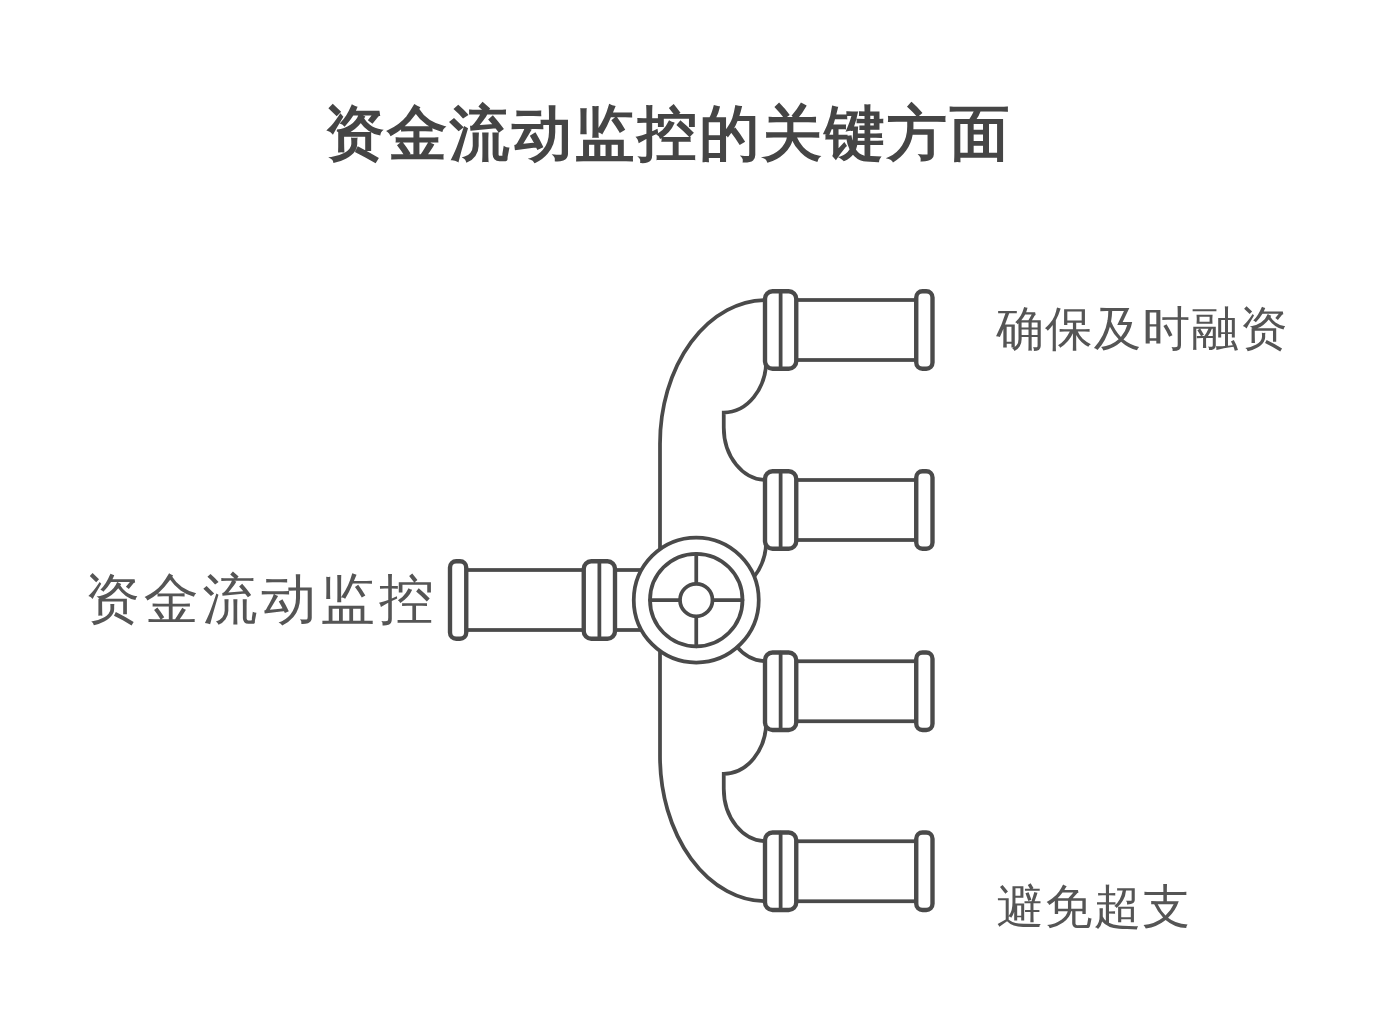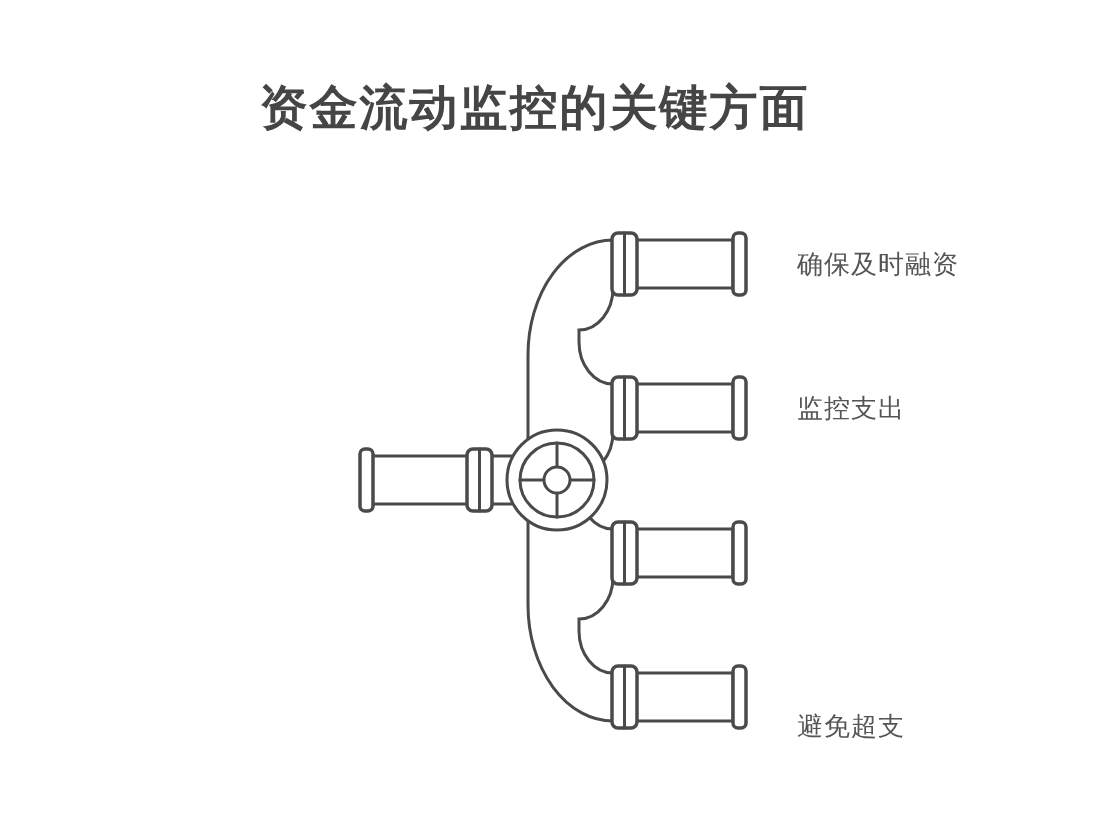--- a/index.html
+++ b/index.html
@@ -14,21 +14,21 @@
     text-align:center;font-size:48px;line-height:56px;font-weight:bold;
     color:#454545;letter-spacing:2px;
   }
   .root-label{
     position:absolute;left:68px;top:456px;width:300px;
     font-size:44px;line-height:48px;color:#555555;letter-spacing:3px;
     white-space:nowrap;
   }
   .branch-label{
     position:absolute;left:797px;width:300px;
-    font-size:26px;line-height:46px;color:#555555;letter-spacing:1px;
+    font-size:38px;line-height:46px;color:#555555;letter-spacing:1px;
     white-space:nowrap;
   }
   .branch-label.b0{top:241px;}
   .branch-label.b1{top:385px;}
   .branch-label.b2{top:530px;}
   .branch-label.b3{top:674px;margin-top:29px;}
   svg.pipes{position:absolute;top:0;left:0;}
 </style>
 </head>
 <body>
@@ -97,17 +97,17 @@
         <circle cx="557" cy="480" r="37" fill="none"></circle>
         <line x1="557" y1="443" x2="557" y2="517"></line>
         <line x1="520" y1="480" x2="594" y2="480"></line>
         <circle cx="557" cy="480" r="13"></circle>
       </g>
     </g>
   </svg>
 
   <div class="title">资金流动监控的关键方面</div>
 
+  <div class="root-label">资金流动监控</div>
 
   <div class="branch-label b0">确保及时融资</div>
-  <div class="branch-label b1">监控支出</div>
   <div class="branch-label b3">避免超支</div>
 </div>
 
 </body></html>

